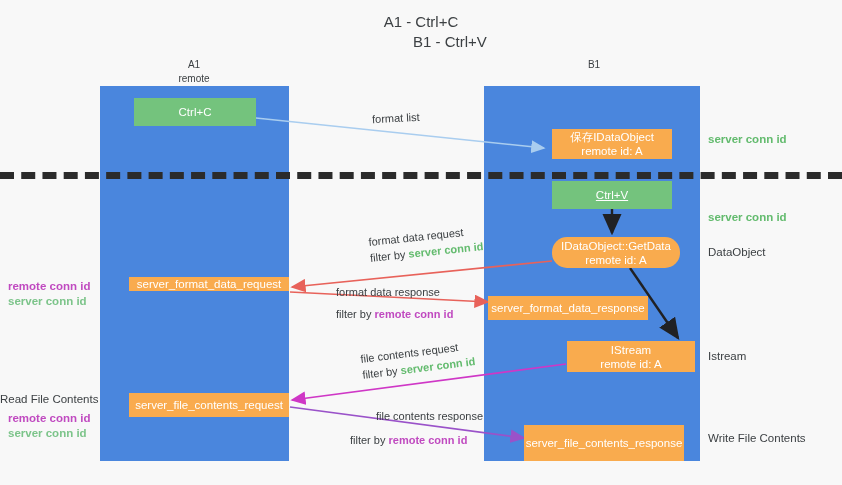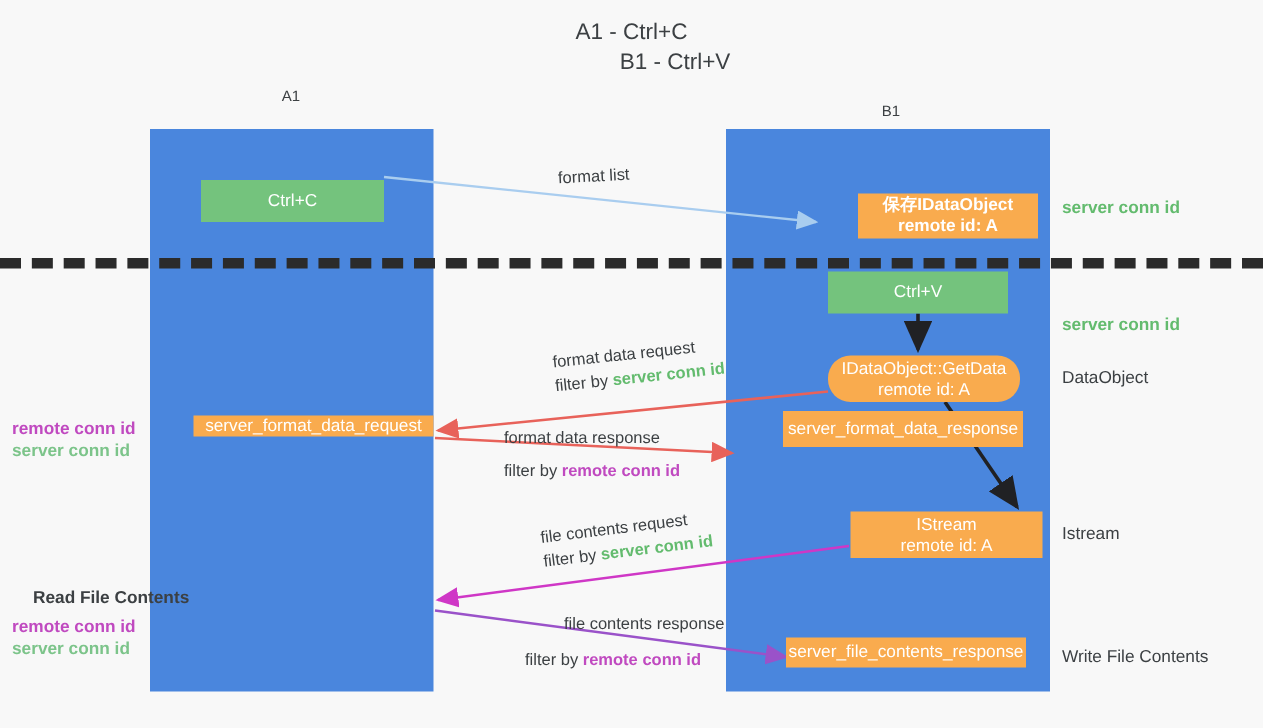--- a/index.html
+++ b/index.html
@@ -94,22 +94,23 @@
 </head>
 <body>
 
 <div id="canvas">
 
   <div class="title" style="top:12px;">A1 - Ctrl+C</div>
   <div class="title" style="top:32px;padding-left:29px;">B1 - Ctrl+V</div>
 
   <div class="col-head" style="left:94px; top:58px;">
     <div>A1</div>
-  </div>
-  <div class="col-head" style="left:494px; top:58px;margin-top:10px;">
+    <div>remote</div>
+  </div>
+  <div class="col-head" style="left:494px; top:58px;">
     <div>B1</div>
   </div>
 
   <div class="lane" style="left:100px; top:86px; width:189px; height:375px;"></div>
   <div class="lane" style="left:484px; top:86px; width:216px; height:375px;"></div>
 
   <svg class="wires" viewBox="0 0 842 485">
     <defs>
       <marker id="ah-blue" markerWidth="9" markerHeight="8" refX="8" refY="4" orient="auto">
         <path d="M0,0 L9,4 L0,8 z" fill="#a9cdef"></path>
@@ -130,64 +131,67 @@
 
     <line x1="256" y1="118" x2="544" y2="148" stroke="#a9cdef" stroke-width="1.6" marker-end="url(#ah-blue)"></line>
     <line x1="612" y1="209" x2="612" y2="233" stroke="#202124" stroke-width="2.4" marker-end="url(#ah-dark)"></line>
     <line x1="552" y1="261" x2="292" y2="287" stroke="#e8625a" stroke-width="1.7" marker-end="url(#ah-red)"></line>
     <line x1="290" y1="292" x2="488" y2="302" stroke="#e8625a" stroke-width="1.7" marker-end="url(#ah-red)"></line>
     <line x1="630" y1="268" x2="678" y2="338" stroke="#202124" stroke-width="2.4" marker-end="url(#ah-dark)"></line>
     <line x1="566" y1="364" x2="292" y2="400" stroke="#cf37c6" stroke-width="1.7" marker-end="url(#ah-magenta)"></line>
     <line x1="290" y1="407" x2="524" y2="438" stroke="#9a52c9" stroke-width="1.7" marker-end="url(#ah-purple)"></line>
   </svg>
 
-  <div class="node green" style="left:134px; top:120px; width:122px; height:28px;">
+  <div class="node green" style="left:134px; top:98px; width:122px; height:28px;">
     <span>Ctrl+C</span>
   </div>
 
-  <div class="node orange" style="left:572px; top:129px; width:120px; height:30px;font-weight:bold;">
+  <div class="node orange" style="left:552px; top:129px; width:120px; height:30px;">
     <span>保存IDataObject</span>
     <span>remote id: A</span>
   </div>
 
   <div class="divider" style="top:172px;"></div>
 
-  <div class="node green" style="left:552px; top:181px; width:120px; height:28px;">
+  <div class="node green" style="left:552px; top:181px; width:120px; height:28px;text-decoration:underline;">
     <span>Ctrl+V</span>
   </div>
 
   <div class="node orange" style="left:552px; top:237px; width:128px; height:31px;border-radius:15px;">
     <span>IDataObject::GetData</span>
     <span>remote id: A</span>
   </div>
 
   <div class="node orange" style="left:567px; top:341px; width:128px; height:31px;">
     <span>IStream</span>
     <span>remote id: A</span>
   </div>
 
   <div class="node orange" style="left:129px; top:277px; width:160px; height:14px;">
     <span>server_format_data_request</span>
   </div>
 
-  <div class="node orange" style="left:488px; top:274px; width:160px; height:24px;margin-left:34px;">
+  <div class="node orange" style="left:488px; top:296px; width:160px; height:24px;">
     <span>server_format_data_response</span>
   </div>
 
-
-  <div class="node orange" style="left:524px; top:425px; width:160px; height:20px;">
+  <div class="node orange" style="left:129px; top:393px; width:160px; height:24px;">
+    <span>server_file_contents_request</span>
+  </div>
+
+  <div class="node orange" style="left:524px; top:425px; width:160px; height:36px;">
     <span>server_file_contents_response</span>
   </div>
 
   <div class="ann green" style="left:708px; top:132px;">server conn id</div>
   <div class="ann green" style="left:708px; top:210px;">server conn id</div>
   <div class="ann" style="left:708px; top:245px;">DataObject</div>
   <div class="ann" style="left:708px; top:349px;">Istream</div>
   <div class="ann" style="left:708px; top:431px;">Write File Contents</div>
-  <div class="ann" style="left:22px; top:392px;font-weight:bold;">Read File Contents</div>
+  <div class="ann" style="left:0; top:392px;">Read File Contents</div>
 
   <div class="legend-block" style="left:8px; top:279px;">
     <div class="rem">remote conn id</div>
     <div class="srv">server conn id</div>
   </div>
   <div class="legend-block" style="left:8px; top:411px;">
     <div class="rem">remote conn id</div>
     <div class="srv">server conn id</div>
   </div>
 

